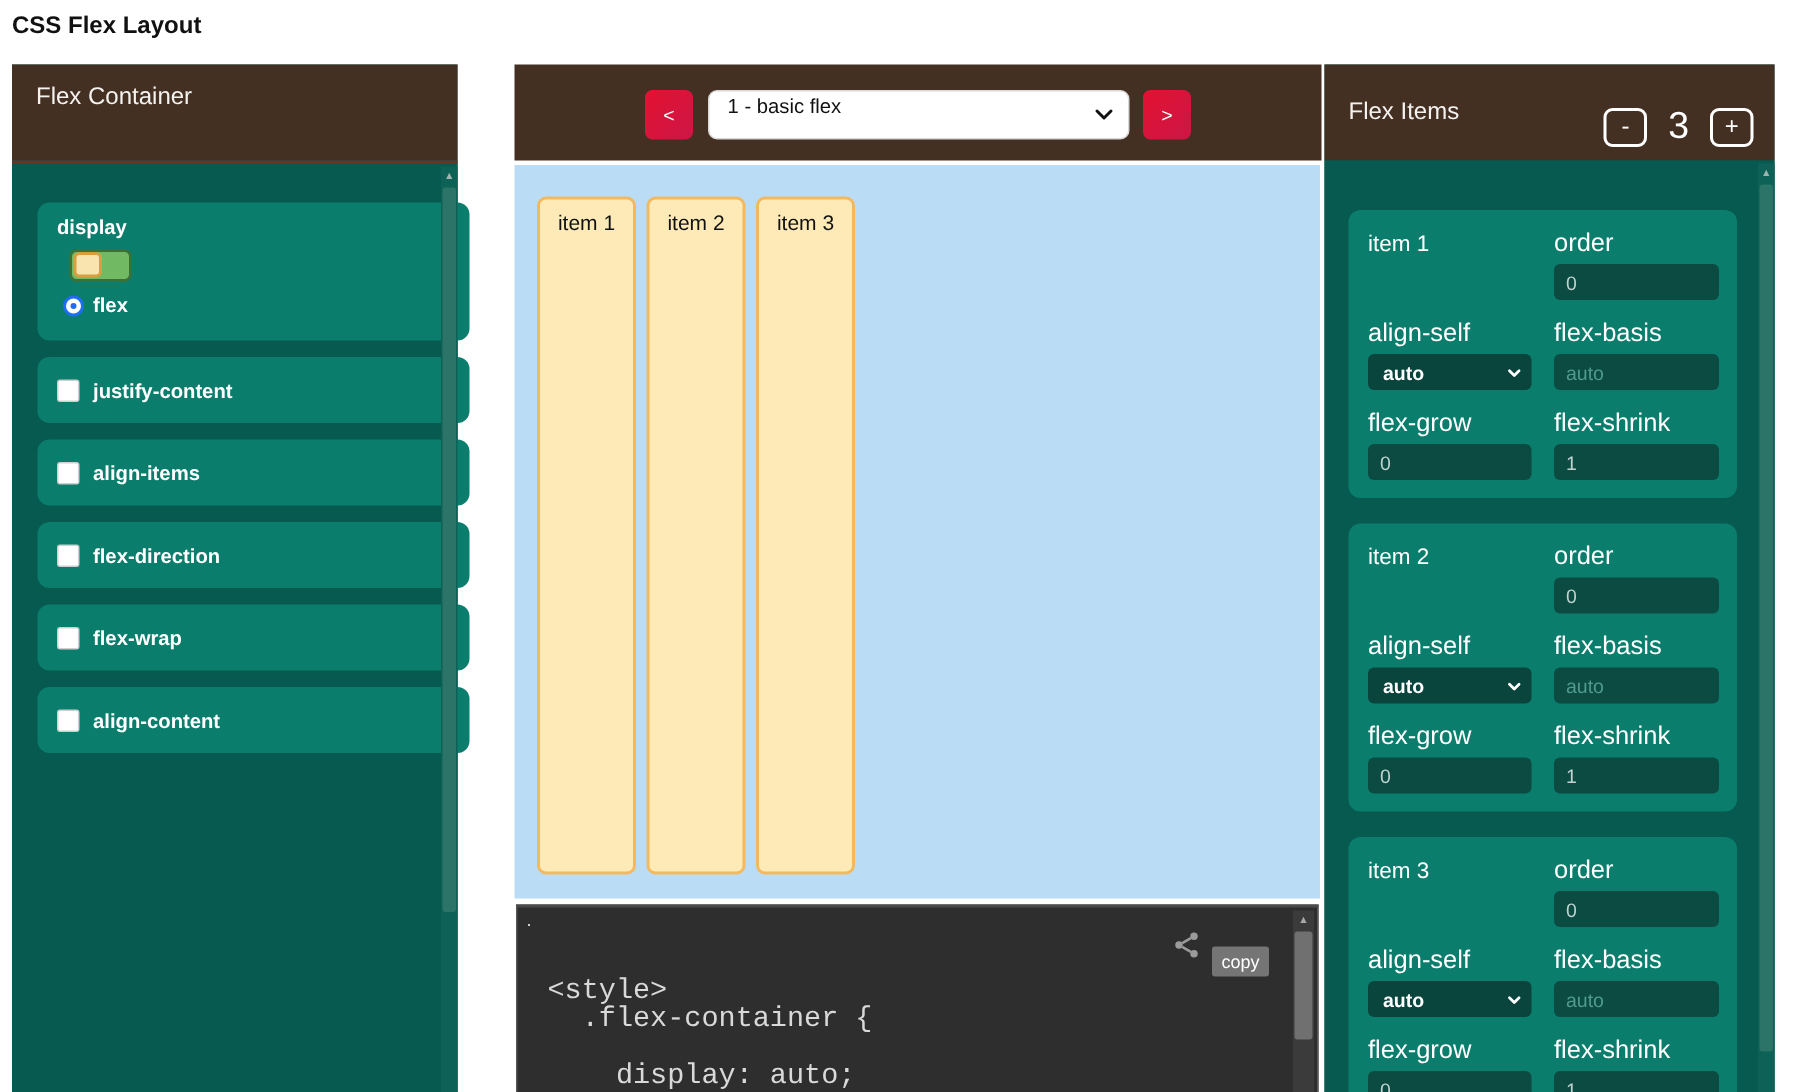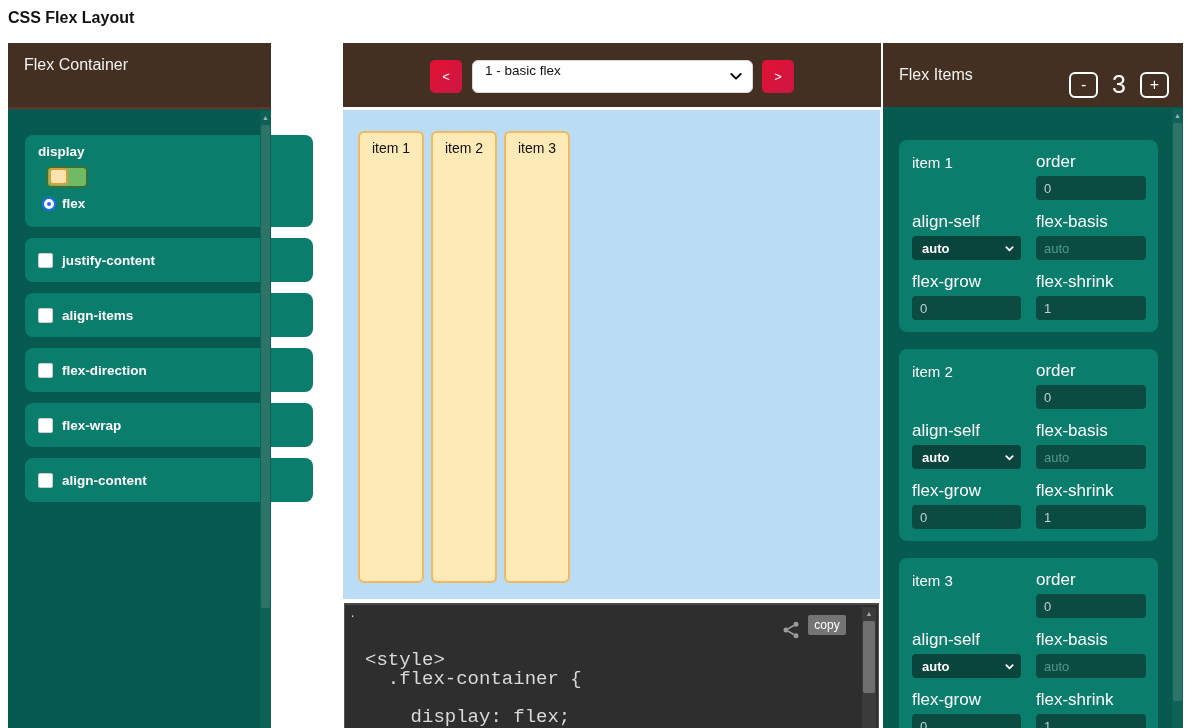--- a/index.html
+++ b/index.html
@@ -6,21 +6,21 @@
   html,body { background:#fff; }
   body { font-family:"Liberation Sans", sans-serif; }
   #canvas { position:relative; width:1199px; height:728px; overflow:hidden; background:#fff; }
 
   .page-title { position:absolute; left:8px; top:9px; font-size:16px; font-weight:bold; color:#111; }
 
   
   .panel { position:absolute; top:43px; height:685px; background:#065a50; }
   .panel-header { position:relative; height:64px; background:#443023; color:#f4f2ef; font-size:16px; padding:13px 16px; }
   .panel-body { position:absolute; top:64px; left:0; right:0; bottom:0; background:#065a50; }
-  #left-panel  { left:8px;   width:263px; }
+  #left-panel  { left:8px;   width:297px; }
   #right-panel { left:883px; width:300px; }
   #left-panel .panel-body { border-top:2px solid #6b3326; }
 
   
   .vtrack { position:absolute; top:2px; right:0; bottom:0; width:11px; background:#0d6156; }
   .varrow { display:block; text-align:center; font-size:7px; color:#9fb4ae; line-height:14px; height:14px; }
   .vthumb { position:absolute; left:1px; right:1px; top:14px; background:#2b7467; border-radius:2px; }
   #left-panel .vthumb  { height:483px; }
   #right-panel .vthumb { height:578px; }
 
@@ -50,21 +50,21 @@
 
   #preview { position:absolute; left:343px; top:110px; width:537px; height:489px; background:#badcf5;
              display:flex; padding:21px 0 0 15px; }
   .flex-item { width:66px; height:452px; margin-right:7px; background:#fdeab6; border:2px solid #f3b95f;
                border-radius:6px; color:#111; font-size:14px; text-align:center; padding-top:7px; }
 
   #code-block { position:absolute; left:344px; top:603px; width:535px; height:130px; background:#2e2e2e;
                 border:1px solid #555; border-top:2px solid #4a4a4a; }
   .code-bullet { position:absolute; left:6px; top:1px; color:#e8e8e8; font-size:12px; }
   .share { position:absolute; right:77px; top:15px; width:20px; height:20px; }
-  .copy-btn { position:absolute; right:32px; top:10px; width:38px; height:20px; background:#757575; color:#fff;
+  .copy-btn { position:absolute; right:32px; top:26px; width:38px; height:20px; background:#757575; color:#fff;
               border:none; border-radius:2px; font-size:12px; font-family:"Liberation Sans",sans-serif; cursor:pointer; }
   .code-pre { position:absolute; left:20px; top:44px; font-family:"Liberation Mono","DejaVu Sans Mono",monospace;
               font-size:19px; color:#d9d9d9; }
   .code-line { height:19px; white-space:pre; }
   .code-scroll { position:absolute; top:2px; right:2px; bottom:2px; width:14px; background:#3b3b3b; }
   .code-scroll .varrow { color:#a8a8a8; }
   .code-scroll .vthumb { background:#707070; height:72px; }
 
   
   #right-panel .panel-header { padding:23px 16px; }
@@ -165,21 +165,21 @@
         <circle cx="6" cy="12" r="3" fill="#9b9b9b"></circle>
         <circle cx="18" cy="19" r="3" fill="#9b9b9b"></circle>
       <line x1="8.6" y1="10.5" x2="15.4" y2="6.5" stroke="#9b9b9b" stroke-width="2"></line>
       <line x1="8.6" y1="13.5" x2="15.4" y2="17.5" stroke="#9b9b9b" stroke-width="2"></line>
     </svg>
     <button class="copy-btn">copy</button>
     <div class="code-pre">
       <div class="code-line">&lt;style&gt;</div>
       <div class="code-line">  .flex-container {</div>
       <div class="code-line"></div>
-      <div class="code-line">    display: flex;</div>
+      <div class="code-line">    display: auto;</div>
     </div>
     <div class="code-scroll">
       <span class="varrow">▲</span>
       <div class="vthumb"></div>
     </div>
   </div>
 
   <div id="right-panel" class="panel">
     <div class="panel-header">
       <span>Flex Items</span>

